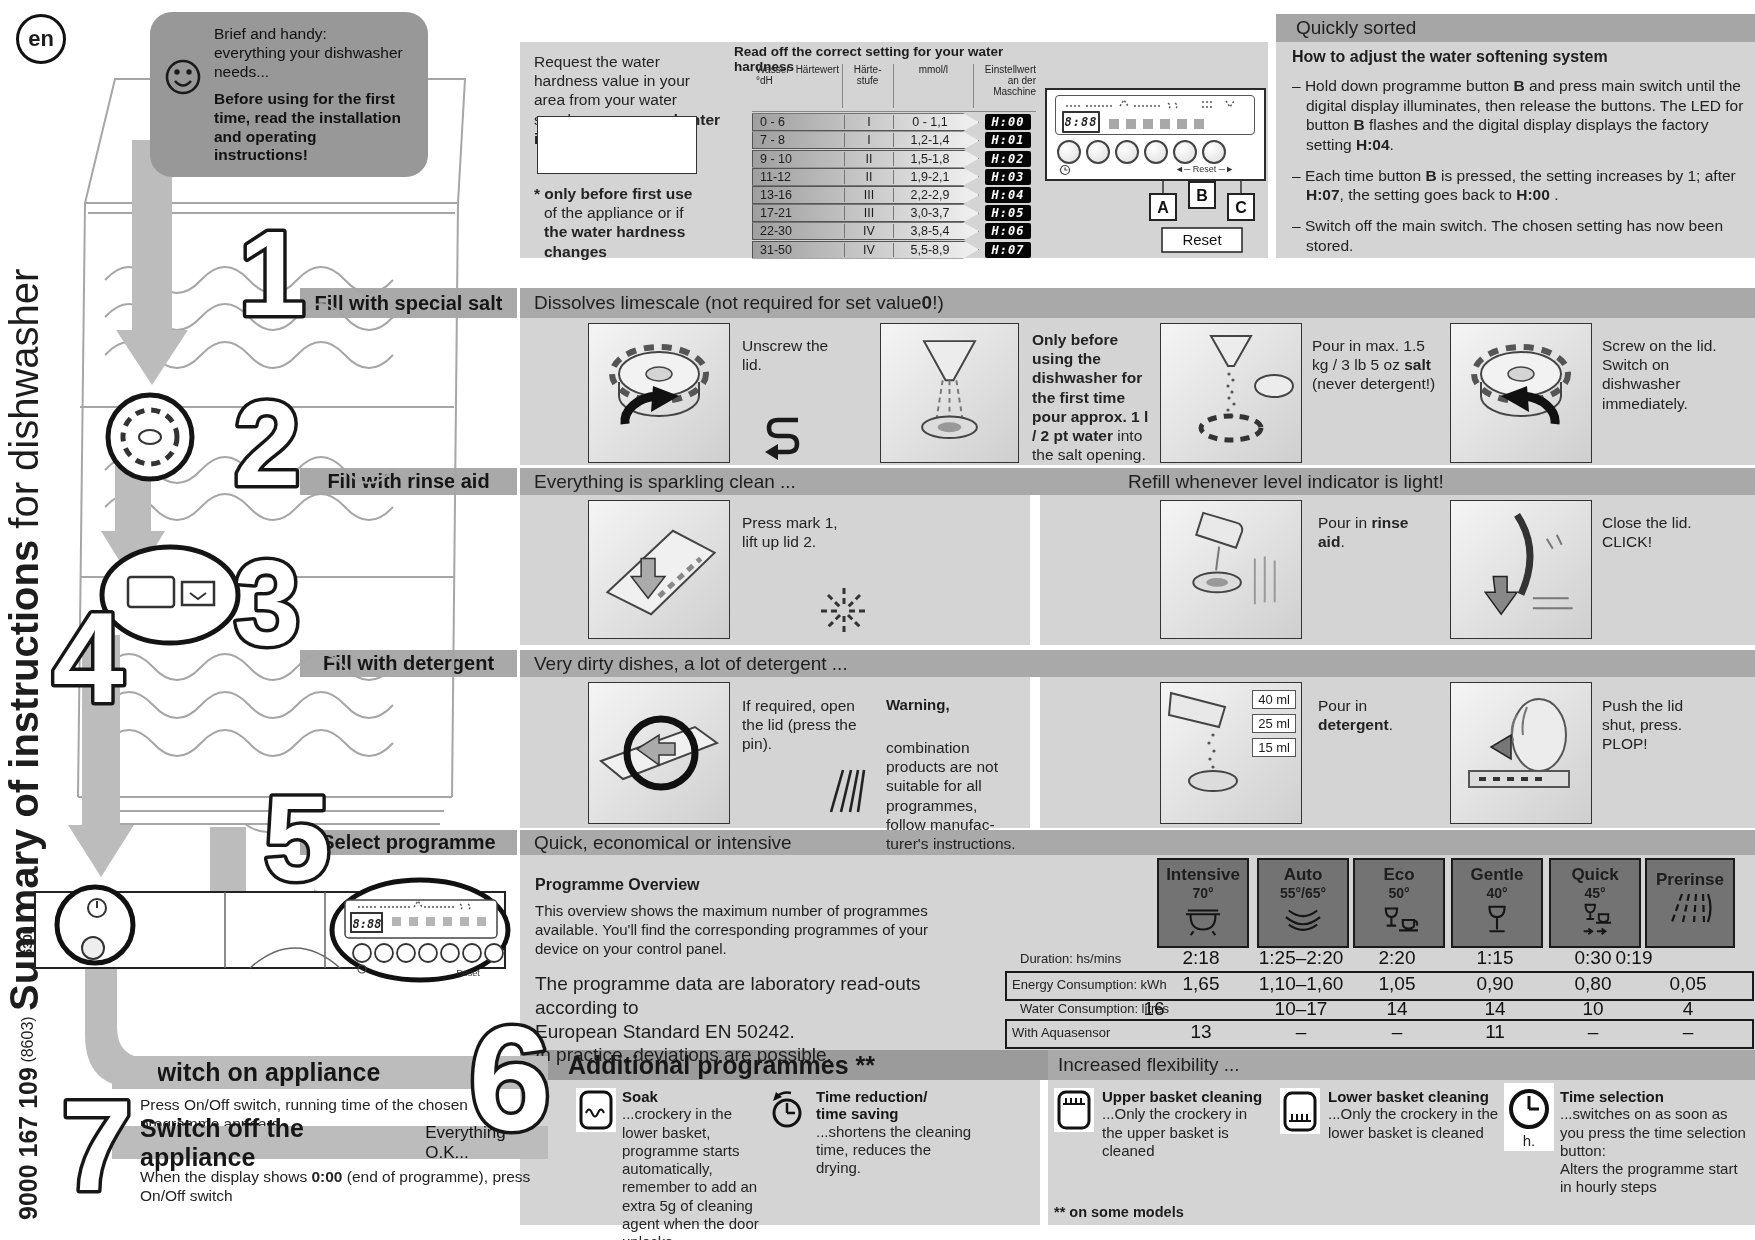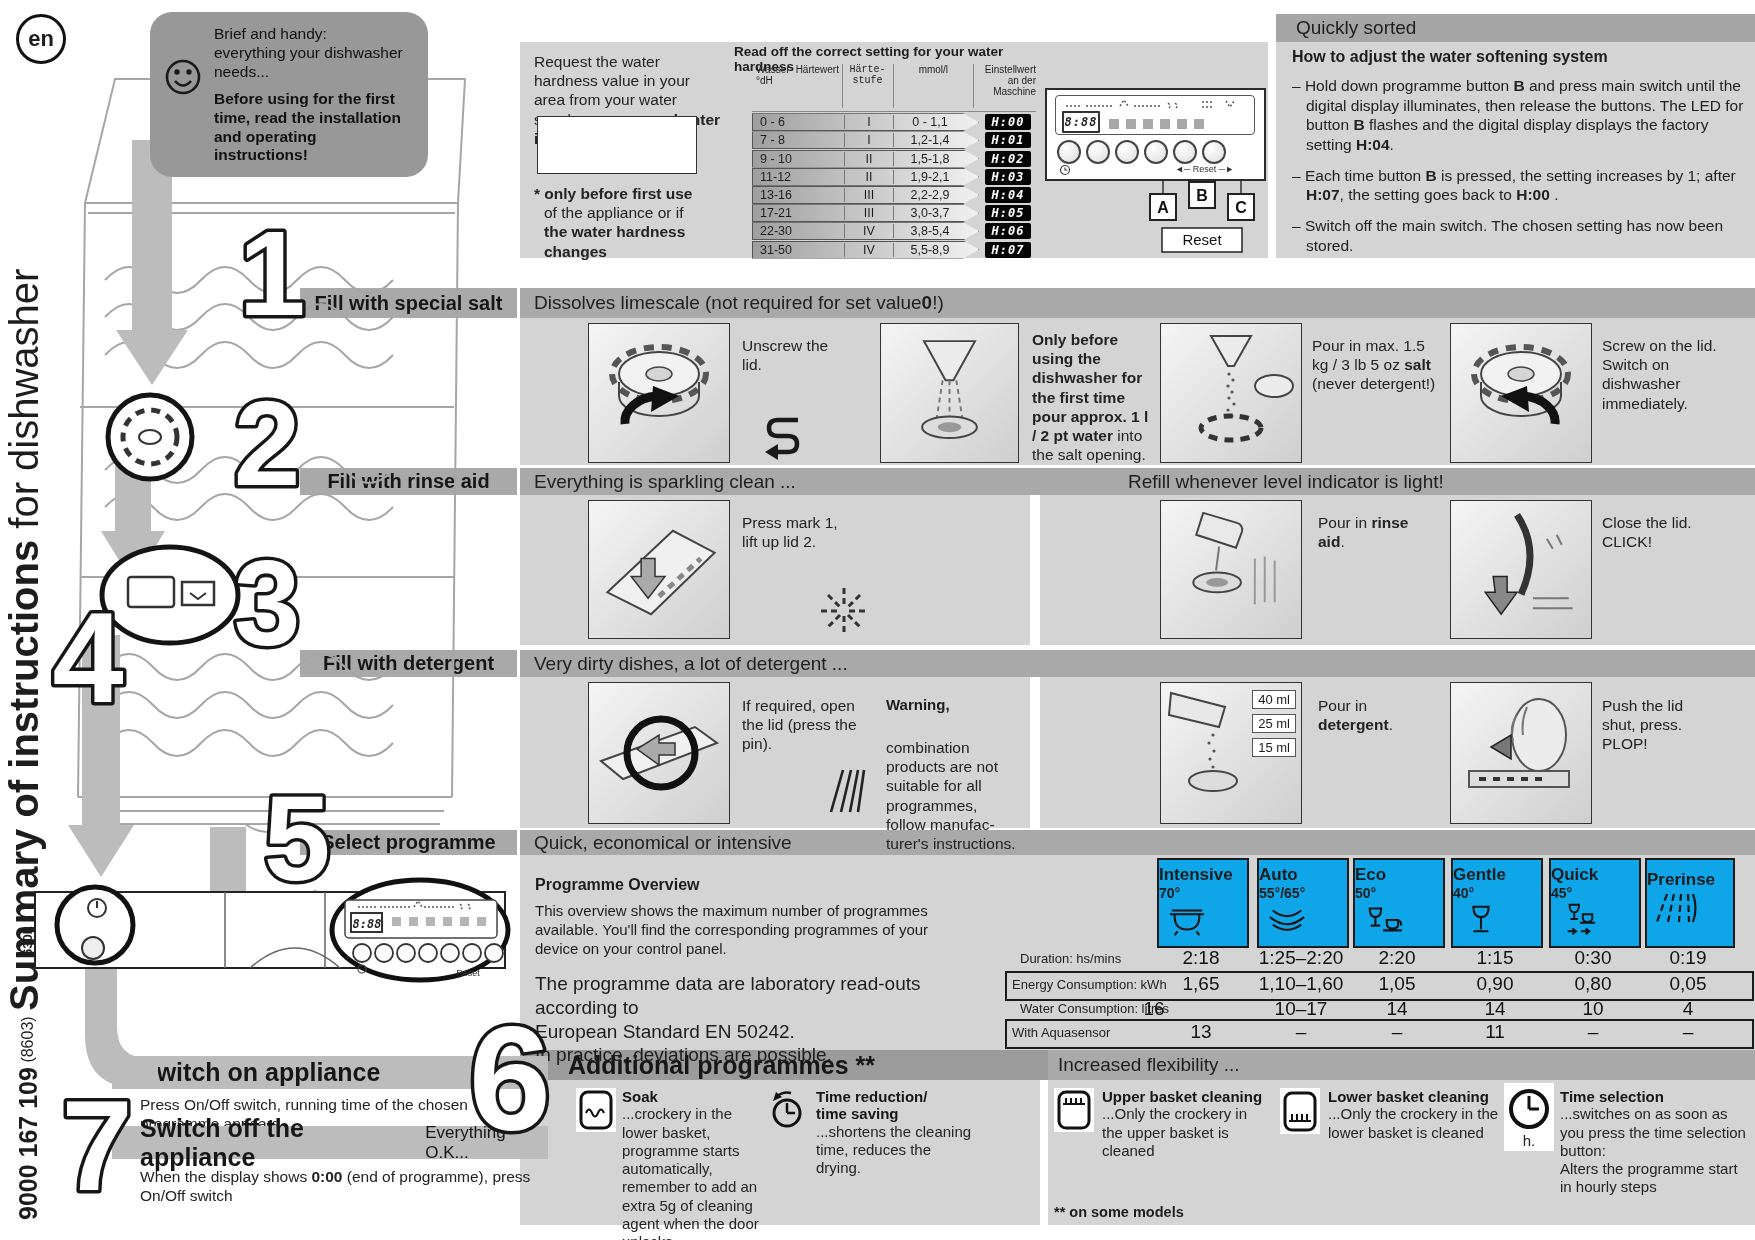--- a/index.html
+++ b/index.html
@@ -33,21 +33,21 @@
         clip-path:polygon(0 0,93% 0,100% 50%,93% 100%,0 100%);font-size:12.5px;}
   .pill .c1{width:84px;padding-left:7px;}
   .pill .c2{width:48px;text-align:center;border-left:1px solid #777;border-right:1px solid #777;}
   .pill .c3{width:72px;text-align:center;}
   .trow .seg{width:46px;height:16px;font-size:12px;margin-left:6px;}
   
   .cpanel{background:#fff;border:2px solid #2b2b2b;z-index:3;}
   .btn{width:20px;height:20px;border:2px solid #444;border-radius:50%;
        background:radial-gradient(circle at 35% 30%,#fff,#ddd);display:inline-block;margin-right:5px;}
   .sq{width:10px;height:10px;background:#a8a8a8;display:inline-block;margin-left:7px;}
-  .pcard{background:#0ea5e9;border:2px solid #1a1a1a;z-index:3;}
+  .pcard{background:#737373;border:2px solid #1a1a1a;text-align:center;z-index:3;}
   .pcard .nm{font-weight:bold;font-size:17px;margin-top:5px;}
   .pcard .tp{font-weight:bold;font-size:14px;}
   .pv{font-size:19px;text-align:center;z-index:3;color:#111;}
   .slab{font-size:13px;z-index:3;color:#222;}
   .statframe{border:2px solid #1a1a1a;z-index:2;}
   .icochip{background:#fff;display:flex;align-items:center;justify-content:center;z-index:3;}
   .atitle{font-weight:bold;font-size:15px;line-height:1.15;color:#161616;}
   .atext{font-size:15px;line-height:1.22;color:#242424;}
   .swbar{background:#bcbcbc;display:flex;align-items:center;font-weight:bold;font-size:25px;color:#161616;z-index:4;}
   .bullet{padding-left:14px;text-indent:-14px;margin-bottom:11px;font-size:15.5px;line-height:1.27;color:#222;}
@@ -174,21 +174,21 @@
     <div style="padding-left:10px">of the appliance or if</div>
     <div style="padding-left:10px"><b>the water hardness</b></div>
     <div style="padding-left:10px"><b>changes</b></div>
   </div>
 
   <div class="a" style="left:734px;top:44px;width:312px;font-weight:bold;font-size:13.5px;z-index:3;">Read off the correct setting for your water hardness</div>
 
   <div class="a tbl" style="left:752px;top:64px;width:284px;">
     <div style="display:flex;border-bottom:1px solid #888;padding-bottom:3px;height:44px;">
       <div class="th" style="width:86px;padding-left:4px;">Wasser- Härtewert °dH</div>
-      <div class="th" style="width:50px;text-align:center;border-left:1px solid #888;font-family:Liberation Mono, monospace;">Härte- stufe</div>
+      <div class="th" style="width:50px;text-align:center;border-left:1px solid #888;">Härte- stufe</div>
       <div class="th" style="width:80px;text-align:center;border-left:1px solid #888;">mmol/l</div>
       <div class="th" style="width:62px;text-align:right;border-left:1px solid #888;">Einstellwert an der Maschine</div>
     </div>
     <div class="trow">
         <div class="pill">
           <span class="c1">0 - 6</span>
           <span class="c2">I</span>
           <span class="c3">0 - 1,1</span>
         </div>
         <span class="seg">H:00</span>
@@ -527,21 +527,21 @@
   <div class="a slab" style="left:1020px;top:951px;">Duration: hs/mins</div>
   <div class="a slab" style="left:1012px;top:977px;">Energy Consumption: kWh</div>
   <div class="a slab" style="left:1020px;top:1001px;">Water Consumption: litres</div>
   <div class="a slab" style="left:1012px;top:1025px;">With Aquasensor</div>
 
   <div class="a pv" style="left:1157px;top:947px;width:88px">2:18</div>
   <div class="a pv" style="left:1257px;top:947px;width:88px">1:25–2:20</div>
   <div class="a pv" style="left:1353px;top:947px;width:88px">2:20</div>
   <div class="a pv" style="left:1451px;top:947px;width:88px">1:15</div>
   <div class="a pv" style="left:1549px;top:947px;width:88px">0:30</div>
-  <div class="a pv" style="left:1645px;top:947px;width:86px">0:19</div>
+  <div class="a pv" style="left:1591px;top:947px;width:86px">0:19</div>
 
   <div class="a pv" style="left:1157px;top:973px;width:88px">1,65</div>
   <div class="a pv" style="left:1257px;top:973px;width:88px">1,10–1,60</div>
   <div class="a pv" style="left:1353px;top:973px;width:88px">1,05</div>
   <div class="a pv" style="left:1451px;top:973px;width:88px">0,90</div>
   <div class="a pv" style="left:1549px;top:973px;width:88px">0,80</div>
   <div class="a pv" style="left:1645px;top:973px;width:86px">0,05</div>
 
   <div class="a pv" style="left:1110px;top:998px;width:88px">16</div>
   <div class="a pv" style="left:1257px;top:998px;width:88px">10–17</div>

